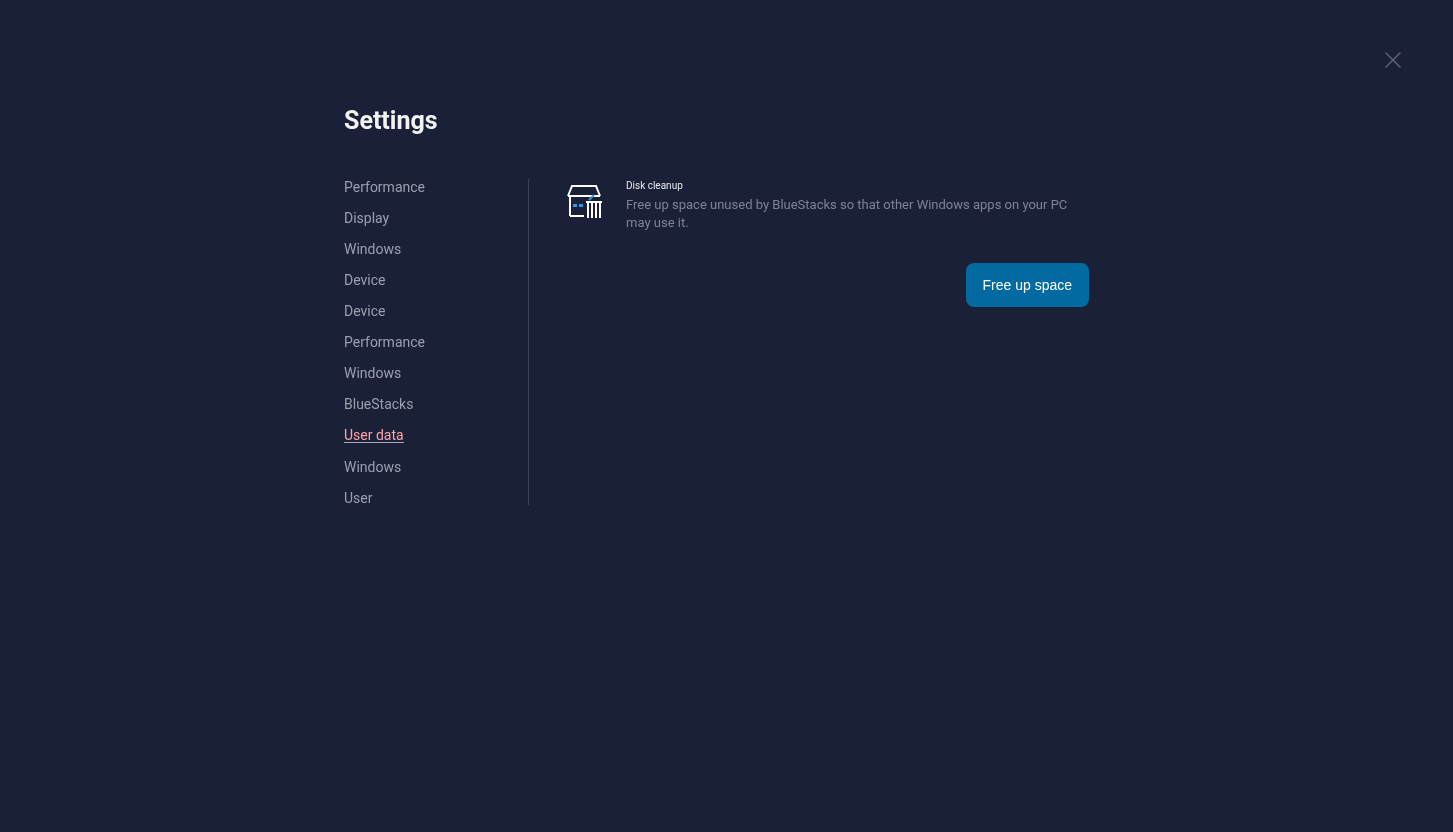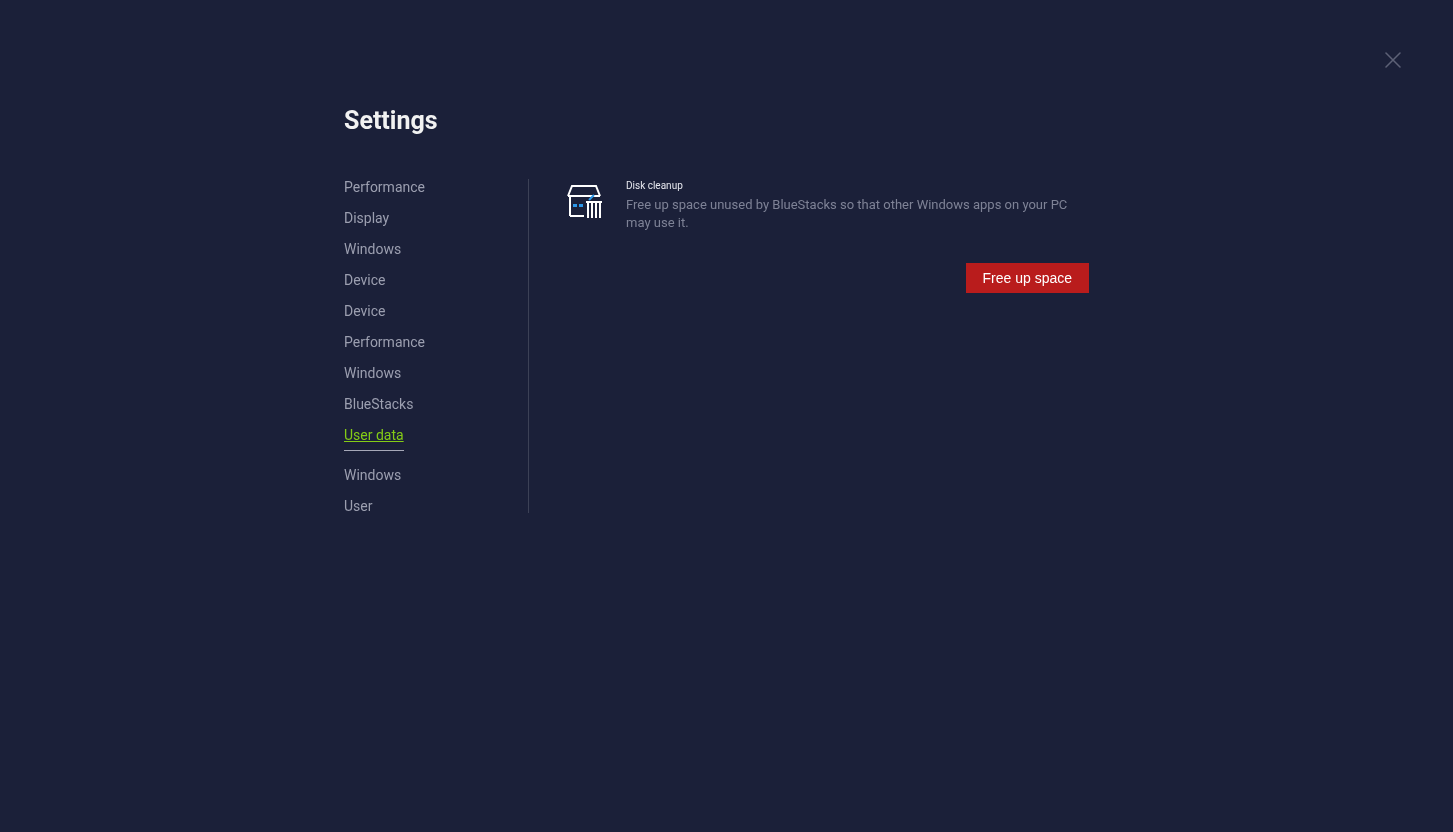--- a/index.html
+++ b/index.html
@@ -67,24 +67,23 @@
     .sidebar-item {
       color: #9c9fb0;
       font-size: 14px;
       cursor: pointer;
       line-height: 1;
       display: inline-block;
       width: fit-content;
     }
 
     .sidebar-item.active {
-      color: #84cc16;
+      color: #fca5a5;
       border-bottom: 1px solid #a6a8b8;
-      padding-bottom: 8px;
-      text-decoration: underline;
+      padding-bottom: 0;
     }
 
     .content-panel {
       padding-left: 35px;
       padding-top: 1px;
       width: 560px;
     }
 
     .cleanup-section {
       display: flex;
@@ -116,27 +115,27 @@
       line-height: 1.35;
     }
 
     .button-row {
       display: flex;
       justify-content: flex-end;
       margin-top: 32px;
     }
 
     .primary-button {
-      background-color: #b91c1c;
+      background-color: #0369a1;
       color: #ffffff;
       border: none;
       font-size: 14px;
       font-weight: 500;
-      padding: 7px 17px;
-      border-radius: 0;
+      padding: 14px 17px;
+      border-radius: 8px;
       cursor: pointer;
     }
   </style>
 </head>
 <body>
 
 <div class="close-button">
   <span>
     <svg viewBox="0 0 16 16" fill="none" stroke="#9fa2b4" stroke-width="1.5" stroke-linecap="round">
       <line x1="1" y1="1" x2="15" y2="15"></line>

